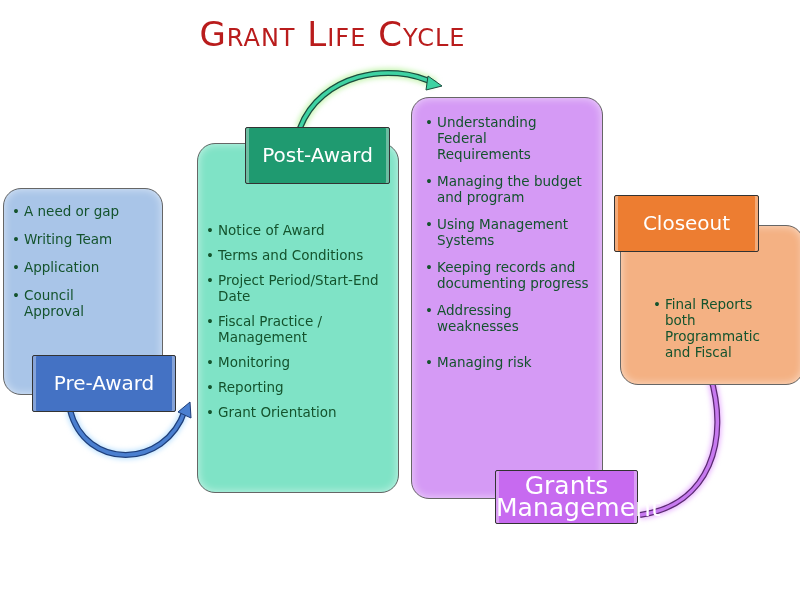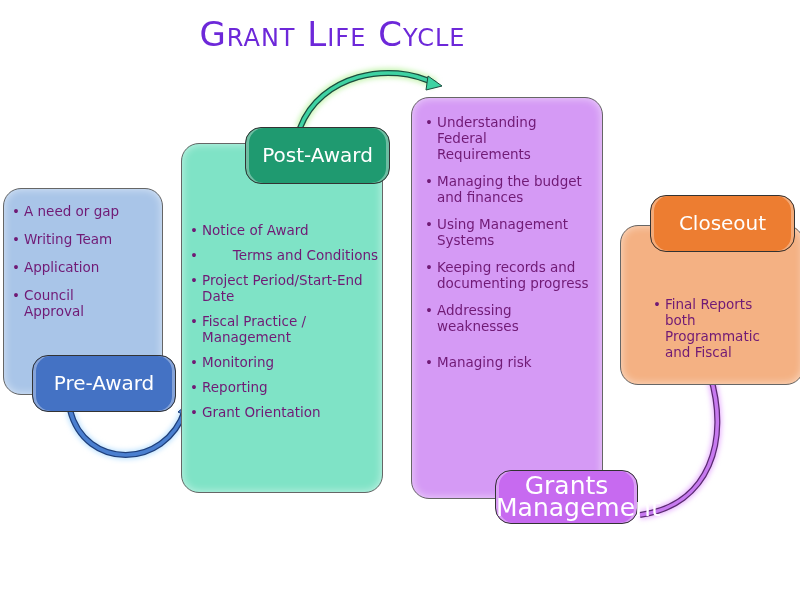--- a/index.html
+++ b/index.html
@@ -1,22 +1,22 @@
 <!DOCTYPE html>
 <html><head>
 <meta charset="utf-8">
 <style>
   html, body { margin:0; padding:0; background:#ffffff; }
   body { width:800px; height:597px; position:relative; overflow:hidden; font-family:"DejaVu Sans", sans-serif; }
-  .title { position:absolute; left:0; width:665px; top:14px; text-align:center; font-family:"DejaVu Sans", sans-serif; font-size:34px; color:#6d28d9; letter-spacing:1px; font-variant:small-caps; font-weight:normal; }
+  .title { position:absolute; left:0; width:665px; top:14px; text-align:center; font-family:"DejaVu Sans", sans-serif; font-size:34px; color:#b91c1c; letter-spacing:1px; font-variant:small-caps; font-weight:normal; }
   .box { position:absolute; border-radius:18px; border:1.5px solid #666; box-shadow: inset 0 0 8px rgba(255,255,255,0.6); }
   .box ul { margin:0; padding:0 0 0 0; list-style:none; }
-  .box li { position:relative; padding-left:12px; font-size:13.5px; line-height:16px; color:#701a75; margin-bottom:12px; }
+  .box li { position:relative; padding-left:12px; font-size:13.5px; line-height:16px; color:#14532d; margin-bottom:12px; }
   .box li::before { content:"\2022"; position:absolute; left:0; top:0; }
-  .label { position:absolute; border-radius:16px; border:1.5px solid #333; color:#fff; font-size:20px; text-align:center; box-shadow: inset 3px 0 0 rgba(255,255,255,0.35), inset -3px 0 0 rgba(255,255,255,0.35); }
+  .label { position:absolute; border-radius:2px; border:1.5px solid #333; color:#fff; font-size:20px; text-align:center; box-shadow: inset 3px 0 0 rgba(255,255,255,0.35), inset -3px 0 0 rgba(255,255,255,0.35); }
   .label span { display:block; }
   svg.arrows { position:absolute; left:0; top:0; }
 </style>
 </head>
 <body>
 
 <div class="title">Grant Life Cycle</div>
 
 <svg class="arrows" width="800" height="597">
   <defs>
@@ -52,49 +52,49 @@
     <li>A need or gap</li>
     <li>Writing Team</li>
     <li>Application</li>
     <li style="padding-right:40px;">Council Approval</li>
   </ul>
 </div>
 <div class="label" style="left:32px; top:355px; width:142px; height:55px; background:#4472c4; line-height:55px;">
   <span>Pre-Award</span>
 </div>
 
-<div class="box" style="left:181px; top:143px; width:200px; height:348px; background:#7fe3c6;">
+<div class="box" style="left:197px; top:143px; width:200px; height:348px; background:#7fe3c6;">
   <ul style="padding:78px 4px 0 8px;">
     <li style="margin-bottom:9px;">Notice of Award</li>
-    <li style="margin-bottom:9px;text-align:right;">Terms and Conditions</li>
+    <li style="margin-bottom:9px;">Terms and Conditions</li>
     <li style="margin-bottom:9px;">Project Period/Start-End Date</li>
     <li style="margin-bottom:9px;">Fiscal Practice / Management</li>
     <li style="margin-bottom:9px;">Monitoring</li>
     <li style="margin-bottom:9px;">Reporting</li>
     <li style="">Grant Orientation</li>
   </ul>
 </div>
 <div class="label" style="left:245px; top:127px; width:143px; height:55px; background:#1f9a70; line-height:55px;">
   <span>Post-Award</span>
 </div>
 
 <div class="box" style="left:411px; top:97px; width:190px; height:400px; background:#d59af5;">
   <ul style="padding:16px 4px 0 13px;">
     <li style="padding-right:50px; margin-bottom:11px;">Understanding Federal Requirements</li>
-    <li style="margin-bottom:11px;">Managing the budget and finances</li>
+    <li style="margin-bottom:11px;">Managing the budget and program</li>
     <li style="margin-bottom:11px;">Using Management Systems</li>
     <li style="padding-right:6px; margin-bottom:11px;">Keeping records and documenting progress</li>
     <li style="padding-right:50px; margin-bottom:20px;">Addressing weaknesses</li>
     <li style="margin-bottom:11px;">Managing risk</li>
   </ul>
 </div>
 <div class="label" style="left:495px; top:470px; width:143px; height:54px; background:#c76af0; font-size:25px; line-height:22px; padding-top:4px; box-sizing:border-box;">
   <span>Grants Management</span>
 </div>
 
 <div class="box" style="left:620px; top:225px; width:162px; height:158px; background:#f4b183;padding-left:20px;">
   <ul style="padding:70px 4px 0 12px;">
     <li style="padding-right:20px;">Final Reports both Programmatic and Fiscal</li>
   </ul>
 </div>
-<div class="label" style="left:650px; top:195px; width:143px; height:55px; background:#ed7d31; line-height:55px;">
+<div class="label" style="left:614px; top:195px; width:143px; height:55px; background:#ed7d31; line-height:55px;">
   <span>Closeout</span>
 </div>
 
 </body></html>

